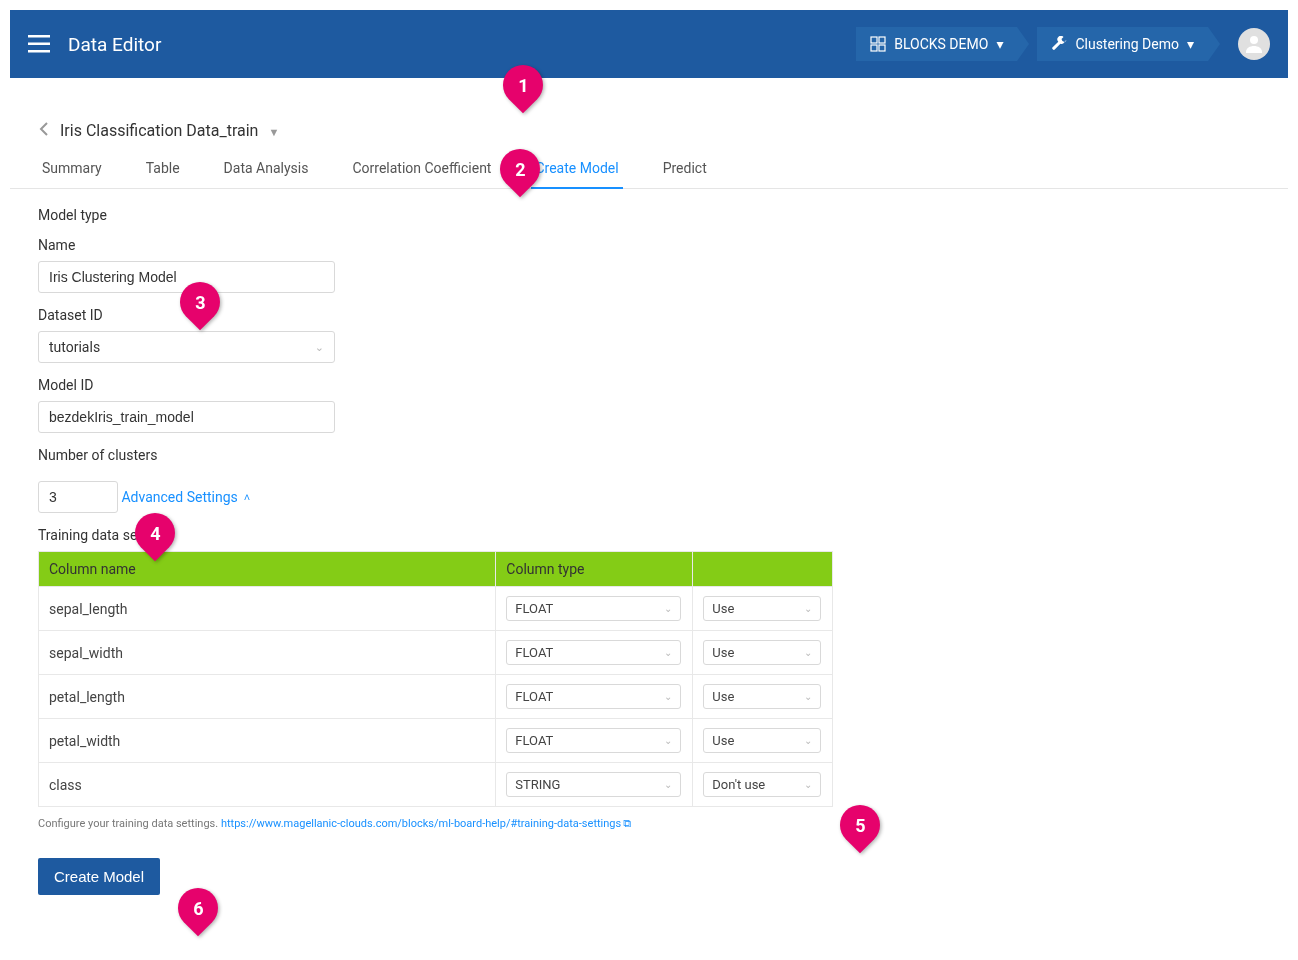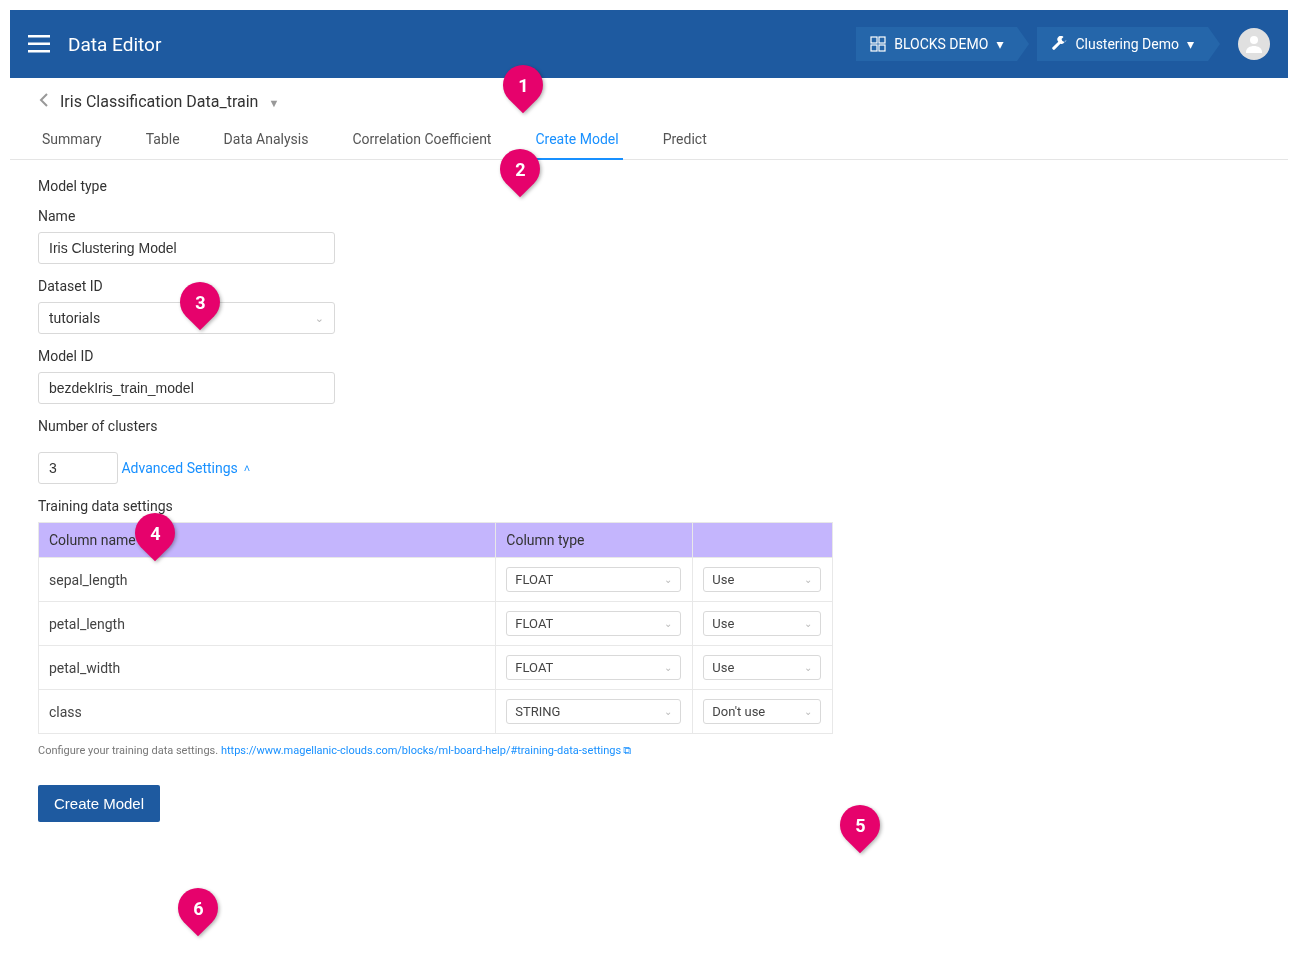--- a/index.html
+++ b/index.html
@@ -14,21 +14,21 @@
 .app-title { font-size: 19px; font-weight: 400; flex: 1; }
 .header-right { display: flex; align-items: center; gap: 0px; }
 .bc-item { background: #2566aa; height: 34px; display: flex; align-items: center; padding: 0 14px; position: relative; cursor: pointer; margin-right: 20px; }
 .bc-item::after { content: ""; position: absolute; right: -12px; top: 0; border-top: 17px solid transparent; border-bottom: 17px solid transparent; border-left: 12px solid #2566aa; }
 .bc-item svg { margin-right: 8px; }
 .bc-item .caret { margin-left: 8px; }
 .avatar { width: 32px; height: 32px; border-radius: 50%; background: #e0e0e0; display: flex; align-items: center; justify-content: center; margin-left: 10px; }
 .avatar svg { fill: #fff; }
 
 
-.crumb-row { display: flex; align-items: center; padding: 14px 28px 10px; gap: 10px; }
+.crumb-row { display: flex; align-items: center; padding: 14px 28px 10px; gap: 10px; margin-top: 29px; }
 .crumb-back { cursor: pointer; color: #888; }
 .crumb-title { font-size: 16px; color: #333; }
 .crumb-title .tri { margin-left: 6px; color: #999; font-size: 11px; }
 
 
 .tabs { display: flex; border-bottom: 1px solid #e5e5e5; padding: 0 28px; gap: 36px; text-align: center; }
 .tab { padding: 10px 4px 12px; color: #555; cursor: pointer; position: relative; }
 .tab.active { color: #1890ff; }
 .tab.active::after { content: ""; position: absolute; left: 0; right: 0; bottom: -1px; height: 2px; background: #1890ff; }
 
@@ -52,21 +52,21 @@
 .select-input .chev { color: #bbb; font-size: 11px; }
 
 .adv-link { color: #1890ff; cursor: pointer; margin-top: 18px; display: inline-flex; align-items: center; gap: 6px; }
 .adv-link .chev-up { font-size: 11px; }
 
 .section-label { color: #333; margin-top: 14px; margin-bottom: 8px; }
 
 
 .dtable { width: 795px; border: 1px solid #e8e8e8; border-collapse: collapse; }
 .dtable th, .dtable td { border: 1px solid #e8e8e8; padding: 9px 10px; text-align: left; font-weight: 400; }
-.dtable th { background: #c4b5fd; color: #333; }
+.dtable th { background: #84cc16; color: #333; }
 .dtable td { color: #444; }
 .col1 { width: 455px; }
 .col2 { width: 195px; }
 .col3 { width: 130px; }
 .cell-select { border: 1px solid #d9d9d9; border-radius: 3px; padding: 4px 8px; display: flex; justify-content: space-between; align-items: center; cursor: pointer; font-size: 13px; background: #fff; }
 .cell-select .chev { color: #bbb; font-size: 10px; }
 .col2 .cell-select { width: 175px; }
 .col3 .cell-select { width: 118px; }
 
 .help-row { color: #777; margin-top: 10px; font-size: 11px; }
@@ -186,20 +186,35 @@
       </div>
     </td>
     <td class="col3">
       <div class="cell-select">
         <span>Use</span>
         <span class="chev">⌄</span>
       </div>
     </td>
             </tr>
             <tr>
+    <td class="col1">sepal_width</td>
+    <td class="col2">
+      <div class="cell-select">
+        <span>FLOAT</span>
+        <span class="chev">⌄</span>
+      </div>
+    </td>
+    <td class="col3">
+      <div class="cell-select">
+        <span>Use</span>
+        <span class="chev">⌄</span>
+      </div>
+    </td>
+            </tr>
+            <tr>
     <td class="col1">petal_length</td>
     <td class="col2">
       <div class="cell-select">
         <span>FLOAT</span>
         <span class="chev">⌄</span>
       </div>
     </td>
     <td class="col3">
       <div class="cell-select">
         <span>Use</span>

